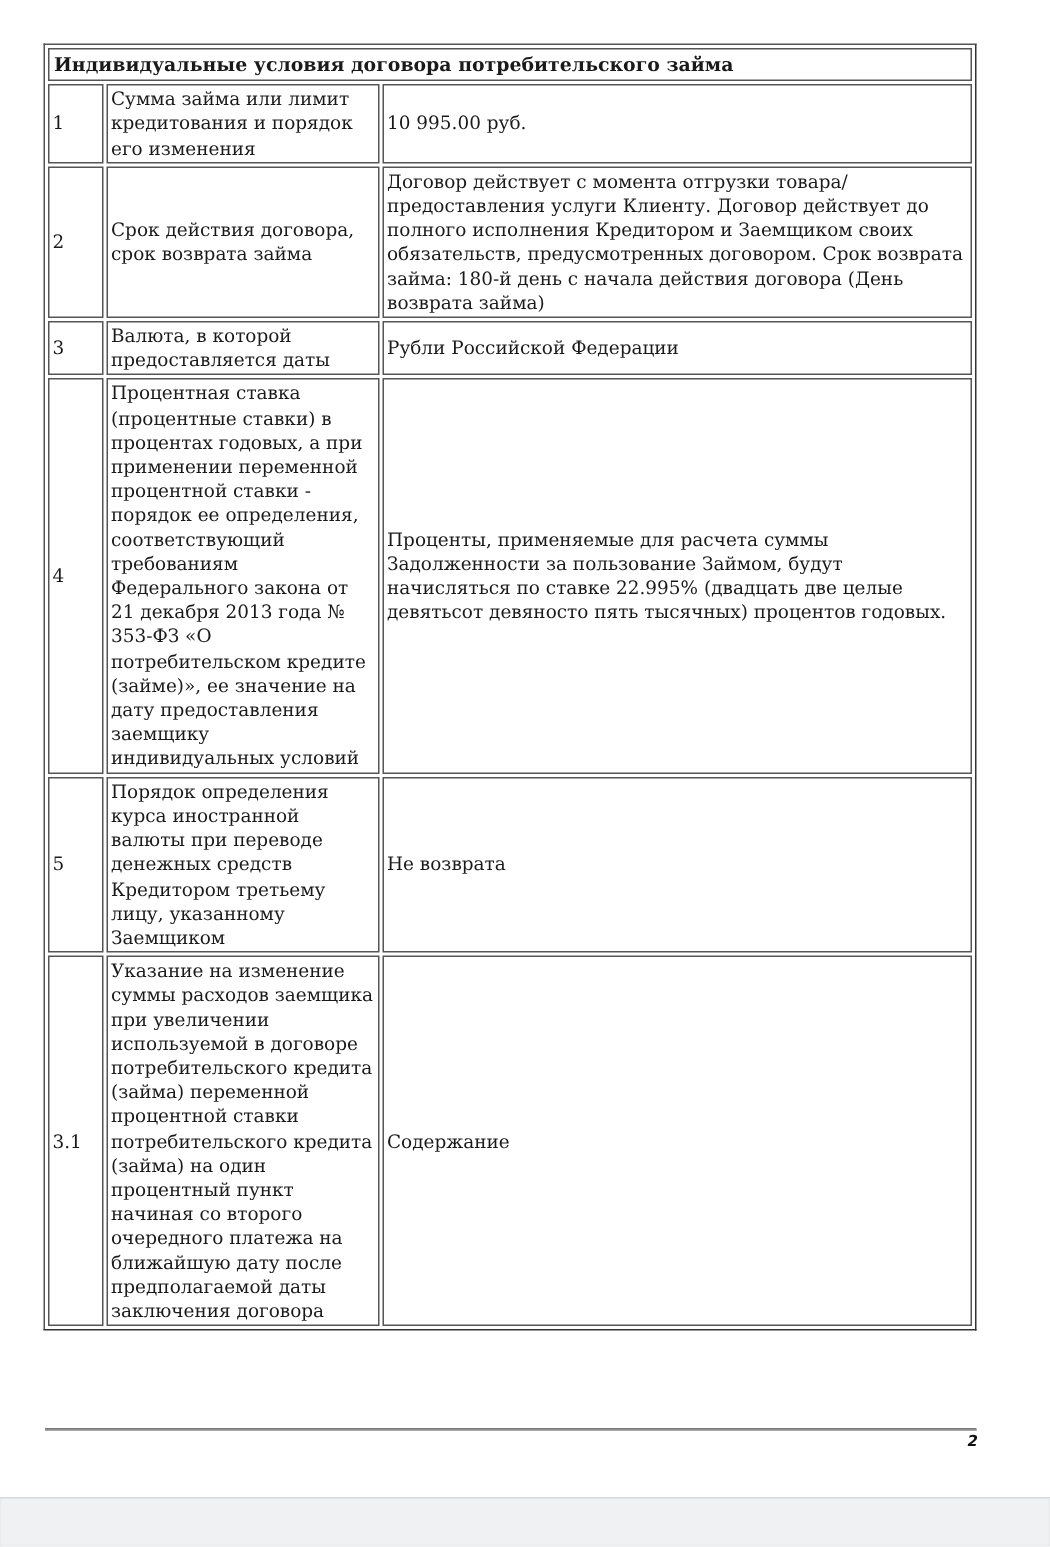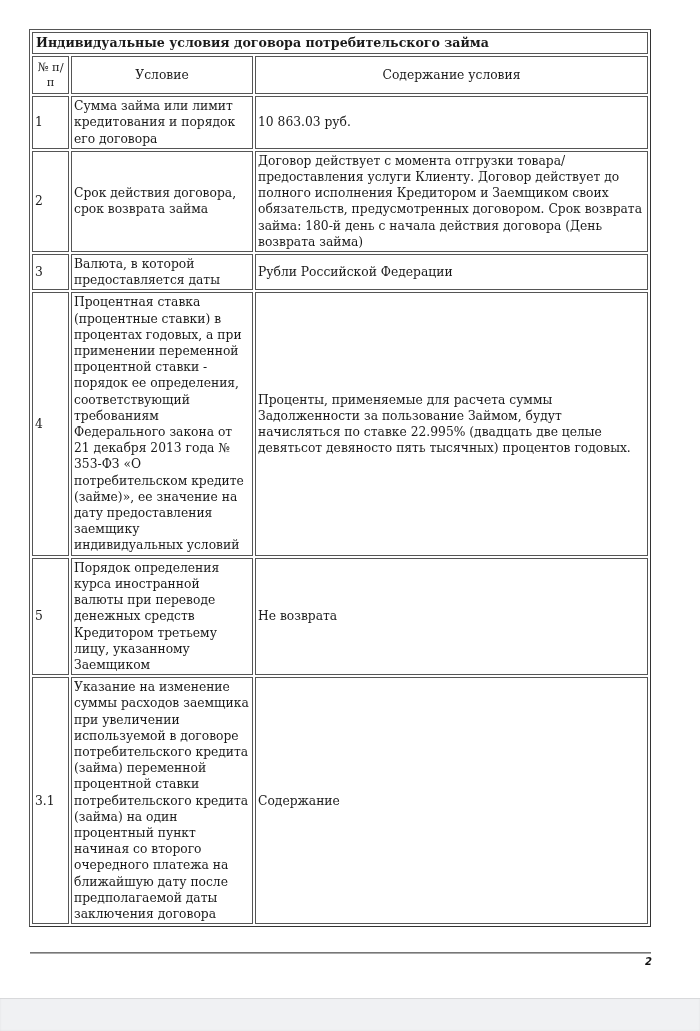--- a/index.html
+++ b/index.html
@@ -40,29 +40,24 @@
 </style>
 </head>
 <body>
 
 <div class="page">
   <table class="cond">
     <tbody>
         <tr>
       <td colspan="3" class="title-cell">Индивидуальные условия договора потребительского займа</td>
     </tr>
-    <tr class="hdr">
-      <th class="num">№ п/п</th>
-      <th>Условие</th>
-      <th>Содержание условия</th>
-    </tr>
     <tr style="height:52px;">
       <td class="num">1</td>
-      <td class="cond-col">Сумма займа или лимит кредитования и порядок его договора</td>
-      <td>10 863.03 руб.</td>
+      <td class="cond-col">Сумма займа или лимит кредитования и порядок его изменения</td>
+      <td>10 995.00 руб.</td>
     </tr>
     <tr style="height:101px;">
       <td class="num">2</td>
       <td class="cond-col">Срок действия договора, срок возврата займа</td>
       <td>Договор действует с момента отгрузки товара/предоставления услуги Клиенту. Договор действует до полного исполнения Кредитором и Заемщиком своих обязательств, предусмотренных договором. Срок возврата займа: 180-й день с начала действия договора (День возврата займа)</td>
     </tr>
     <tr style="height:35px;">
       <td class="num">3</td>
       <td class="cond-col">Валюта, в которой предоставляется даты</td>
       <td>Рубли Российской Федерации</td>

